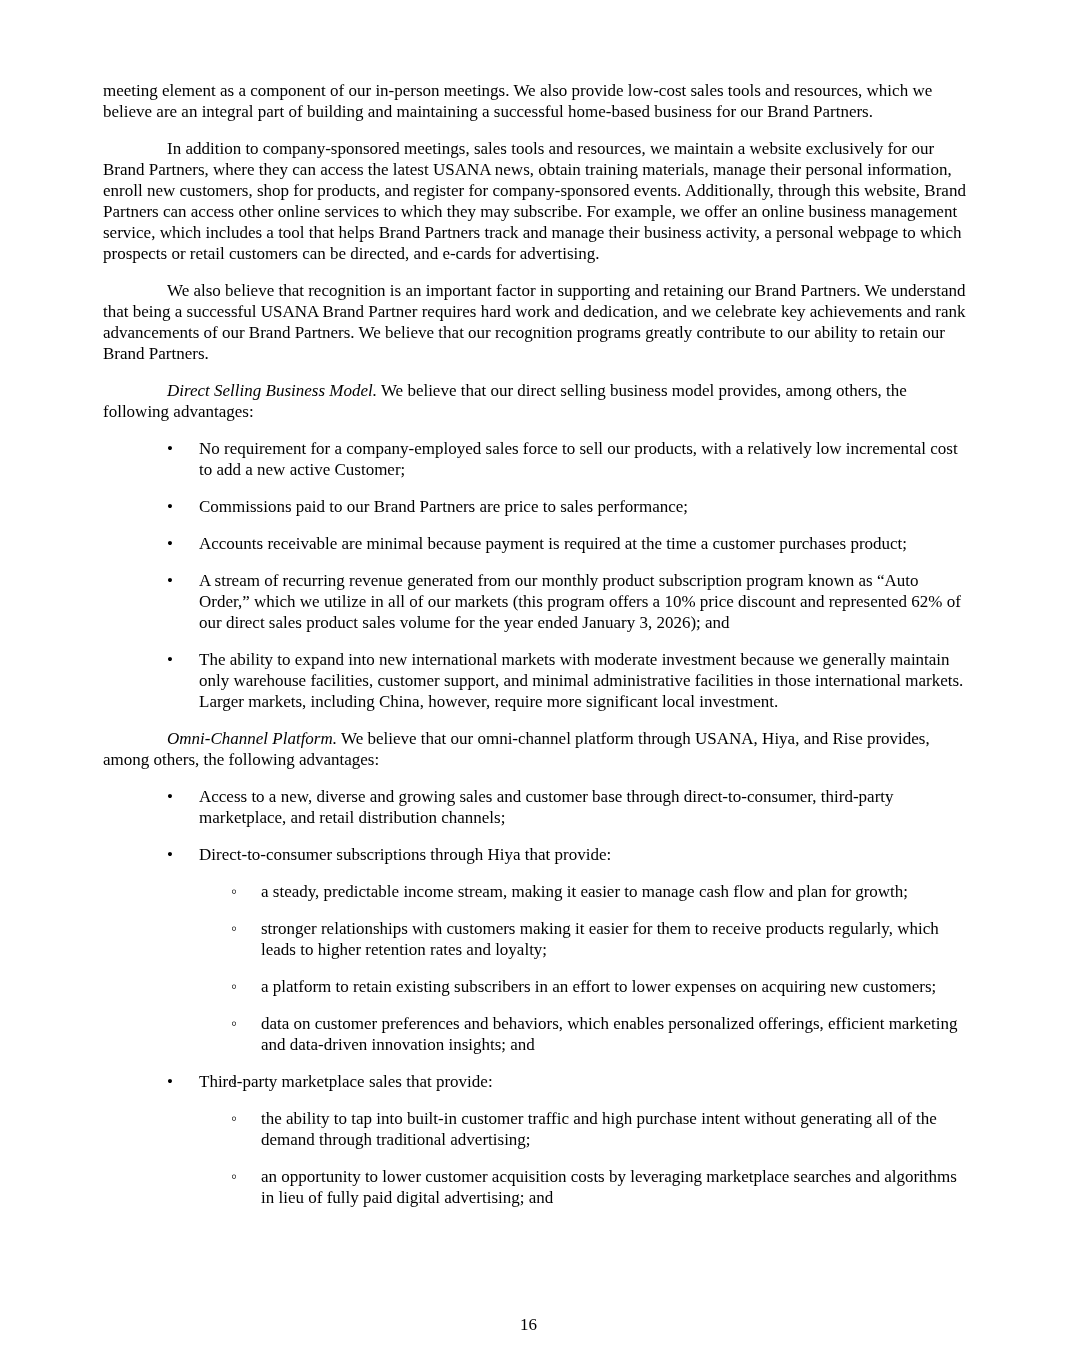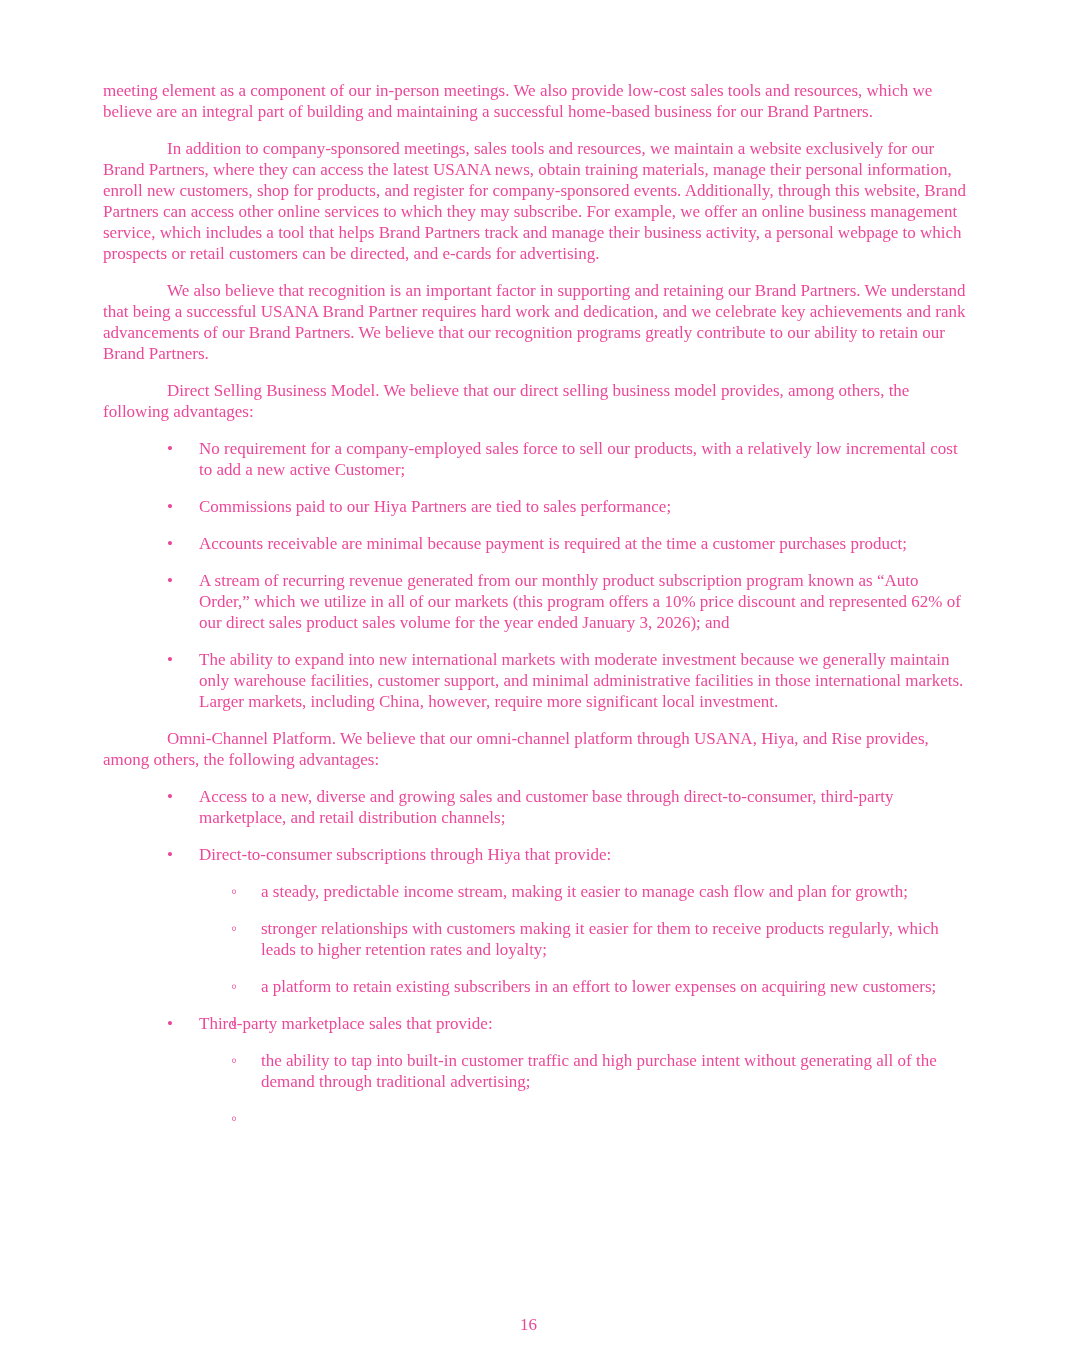--- a/index.html
+++ b/index.html
@@ -11,33 +11,34 @@
     position: relative;
     width: 1073px;
     height: 1365px;
     margin: 0 auto;
     background: #ffffff;
     box-sizing: border-box;
     padding: 80px 103px 0 103px;
     font-family: "Liberation Serif", "DejaVu Serif", serif;
     font-size: 17px;
     line-height: 21px;
-    color: #ec4899;
+    color: #000000;
     text-align: left;
   }
   .block {
     margin: 0 0 16px 0;
   }
   p.para {
     margin-top: 0;
   }
   p.para.indent {
     text-indent: 64px;
   }
   .italic {
+    font-style: italic;
   }
   .bullet {
     position: relative;
   }
   .bullet.l1 {
     padding-left: 96px;
   }
   .bullet.l1 .glyph {
     position: absolute;
     left: 64px;
@@ -71,21 +72,21 @@
   <p class="para block indent">We also believe that recognition is an important factor in supporting and retaining our Brand Partners. We understand that being a successful USANA Brand Partner requires hard work and dedication, and we celebrate key achievements and rank advancements of our Brand Partners. We believe that our recognition programs greatly contribute to our ability to retain our Brand Partners.</p>
 
   <p class="para block indent"><span class="italic">Direct Selling Business Model.</span><span> We believe that our direct selling business model provides, among others, the following advantages:</span></p>
 
   <div class="bullet l1 block">
     <span class="glyph">•</span>
     <span class="btext">No requirement for a company-employed sales force to sell our products, with a relatively low incremental cost to add a new active Customer;</span>
   </div>
   <div class="bullet l1 block">
     <span class="glyph">•</span>
-    <span class="btext">Commissions paid to our Hiya Partners are tied to sales performance;</span>
+    <span class="btext">Commissions paid to our Brand Partners are price to sales performance;</span>
   </div>
   <div class="bullet l1 block">
     <span class="glyph">•</span>
     <span class="btext">Accounts receivable are minimal because payment is required at the time a customer purchases product;</span>
   </div>
   <div class="bullet l1 block">
     <span class="glyph">•</span>
     <span class="btext">A stream of recurring revenue generated from our monthly product subscription program known as “Auto Order,” which we utilize in all of our markets (this program offers a 10% price discount and represented 62% of our direct sales product sales volume for the year ended January 3, 2026); and</span>
   </div>
   <div class="bullet l1 block">
@@ -111,33 +112,35 @@
   <div class="bullet l2 block">
     <span class="glyph">◦</span>
     <span class="btext">stronger relationships with customers making it easier for them to receive products regularly, which leads to higher retention rates and loyalty;</span>
   </div>
   <div class="bullet l2 block">
     <span class="glyph">◦</span>
     <span class="btext">a platform to retain existing subscribers in an effort to lower expenses on acquiring new customers;</span>
   </div>
   <div class="bullet l2 block">
     <span class="glyph">◦</span>
+    <span class="btext">data on customer preferences and behaviors, which enables personalized offerings, efficient marketing and data-driven innovation insights; and</span>
   </div>
   <div class="bullet l2 block">
     <span class="glyph">◦</span>
   </div>
 
   <div class="bullet l1 block">
     <span class="glyph">•</span>
     <span class="btext">Third-party marketplace sales that provide:</span>
   </div>
 
   <div class="bullet l2 block">
     <span class="glyph">◦</span>
     <span class="btext">the ability to tap into built-in customer traffic and high purchase intent without generating all of the demand through traditional advertising;</span>
   </div>
   <div class="bullet l2 block">
     <span class="glyph">◦</span>
+    <span class="btext">an opportunity to lower customer acquisition costs by leveraging marketplace searches and algorithms in lieu of fully paid digital advertising; and</span>
   </div>
 
   <div class="page-number">16</div>
 
 </div>
 
 </body></html>

